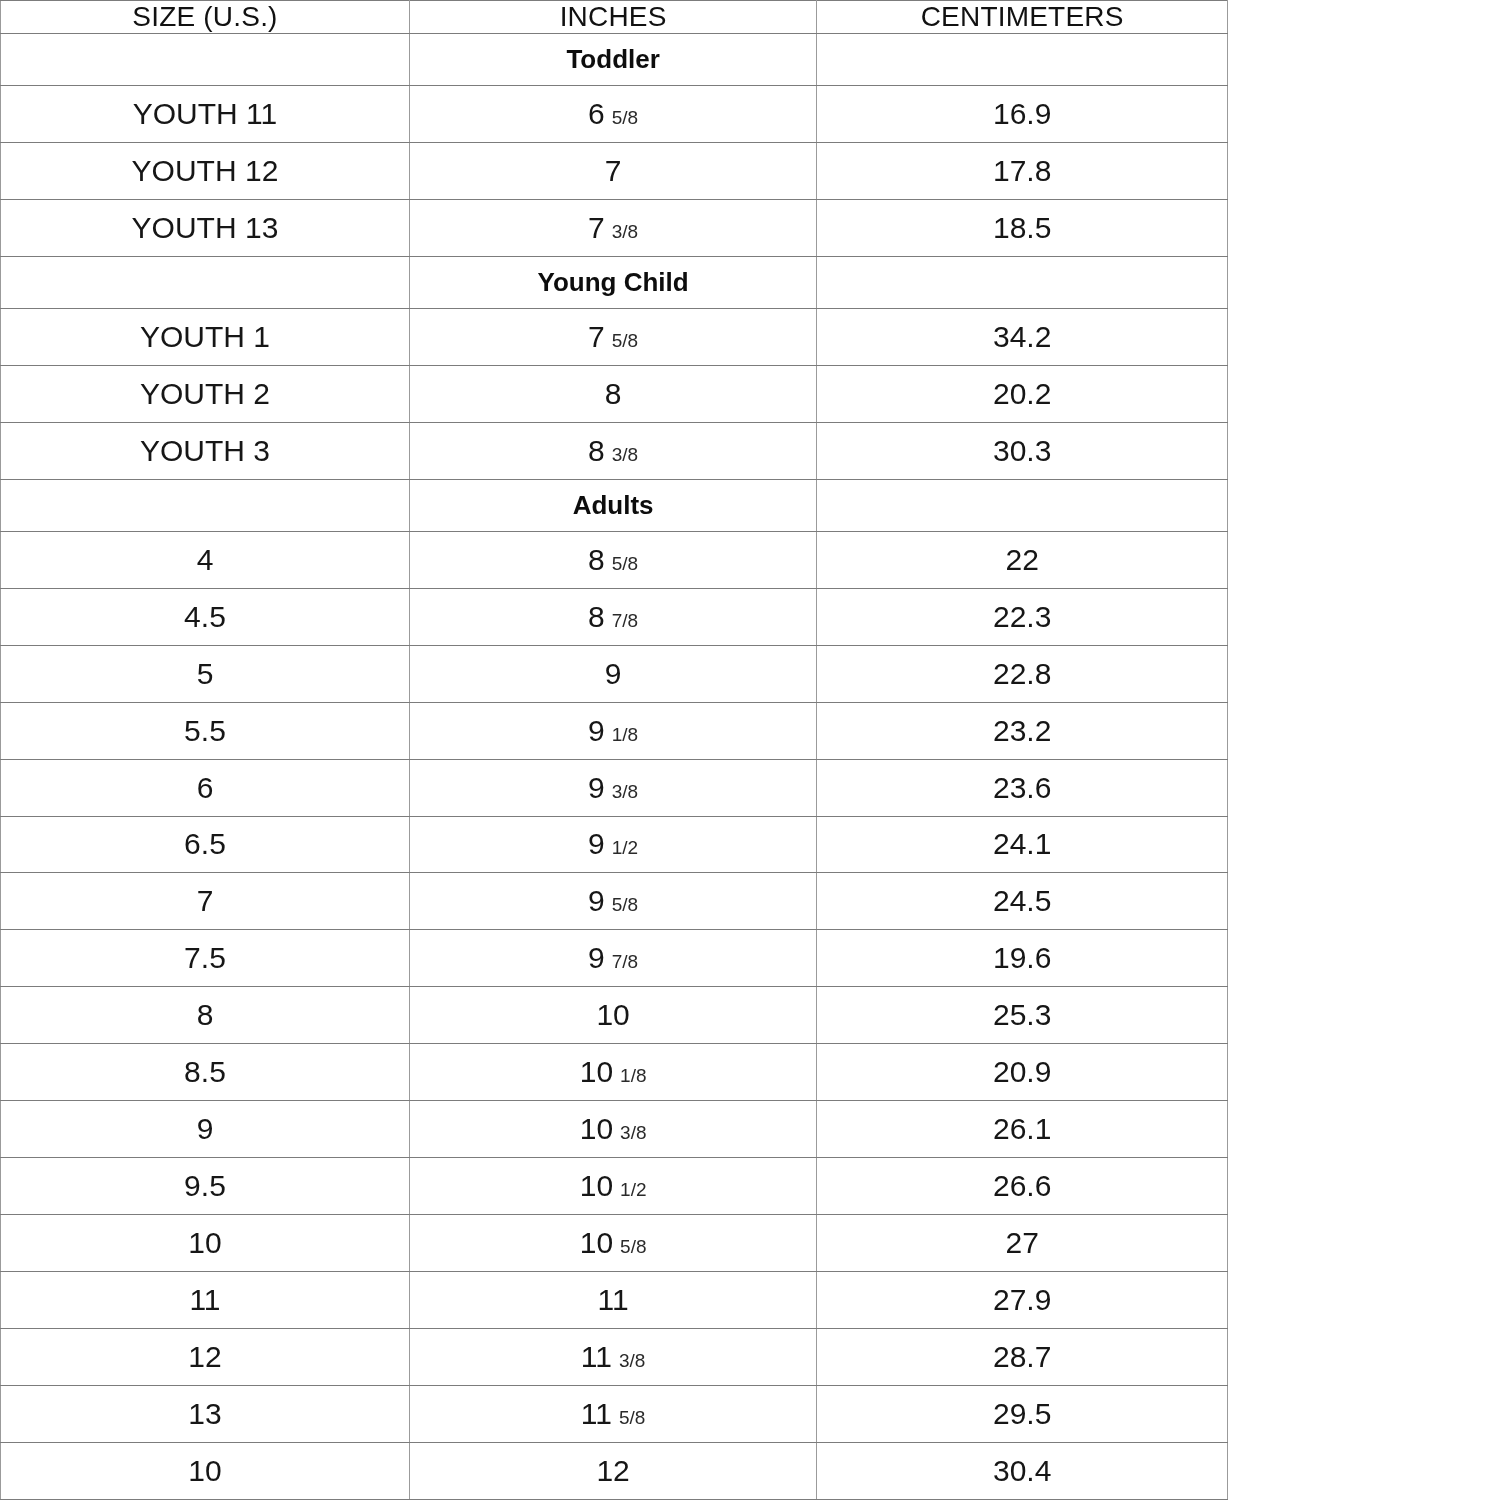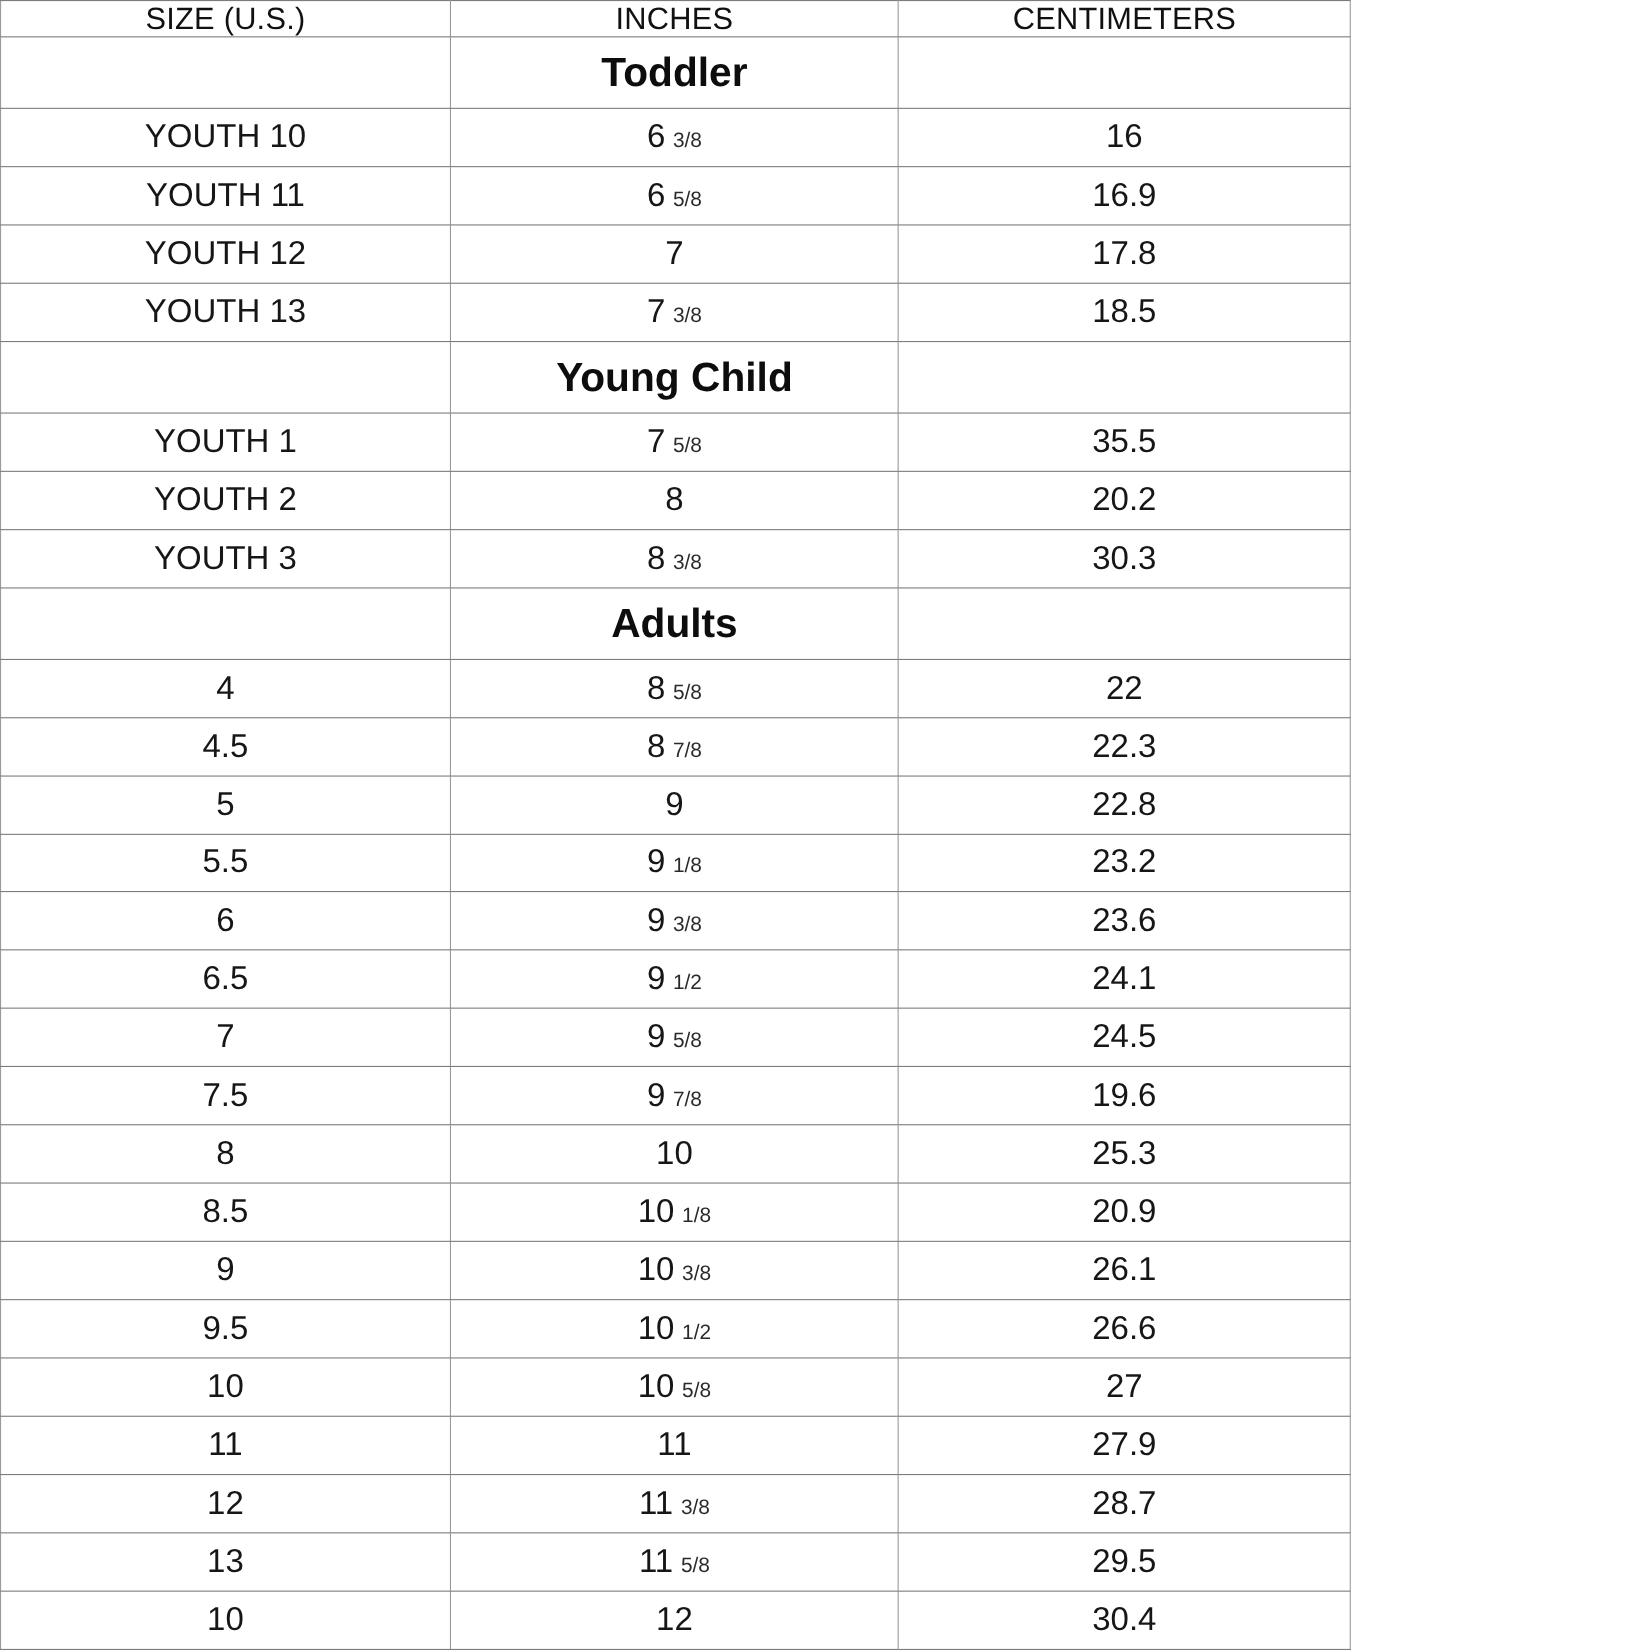--- a/index.html
+++ b/index.html
@@ -27,21 +27,21 @@
     padding: 0;
     overflow: hidden;
   }
   th {
     font-size: 28px;
     font-weight: 400;
     letter-spacing: 0.2px;
     color: #111111;
   }
   td.section-label {
-    font-size: 37px;
+    font-size: 26px;
     font-weight: 700;
     color: #0d0d0d;
     text-align: center;
   }
   td.size-cell, td.cm-cell {
     font-size: 30px;
     color: #161616;
   }
   td.inches-cell { font-size: 30px; color: #161616; }
   td.inches-cell .whole { font-size: 30px; }
@@ -68,25 +68,20 @@
       <th>CENTIMETERS</th>
     </tr>
   </thead>
   <tbody>
       <tr>
         <td></td>
         <td class="section-label">Toddler</td>
         <td></td>
       </tr>
       <tr>
-        <td class="size-cell">YOUTH 10</td>
-        <td class="inches-cell"><span class="whole">6</span><span class="frac">3/8</span></td>
-        <td class="cm-cell">16</td>
-      </tr>
-      <tr>
         <td class="size-cell">YOUTH 11</td>
         <td class="inches-cell"><span class="whole">6</span><span class="frac">5/8</span></td>
         <td class="cm-cell">16.9</td>
       </tr>
       <tr>
         <td class="size-cell">YOUTH 12</td>
         <td class="inches-cell"><span class="whole">7</span></td>
         <td class="cm-cell">17.8</td>
       </tr>
       <tr>
@@ -95,21 +90,21 @@
         <td class="cm-cell">18.5</td>
       </tr>
       <tr>
         <td></td>
         <td class="section-label">Young Child</td>
         <td></td>
       </tr>
       <tr>
         <td class="size-cell">YOUTH 1</td>
         <td class="inches-cell"><span class="whole">7</span><span class="frac">5/8</span></td>
-        <td class="cm-cell">35.5</td>
+        <td class="cm-cell">34.2</td>
       </tr>
       <tr>
         <td class="size-cell">YOUTH 2</td>
         <td class="inches-cell"><span class="whole">8</span></td>
         <td class="cm-cell">20.2</td>
       </tr>
       <tr>
         <td class="size-cell">YOUTH 3</td>
         <td class="inches-cell"><span class="whole">8</span><span class="frac">3/8</span></td>
         <td class="cm-cell">30.3</td>

